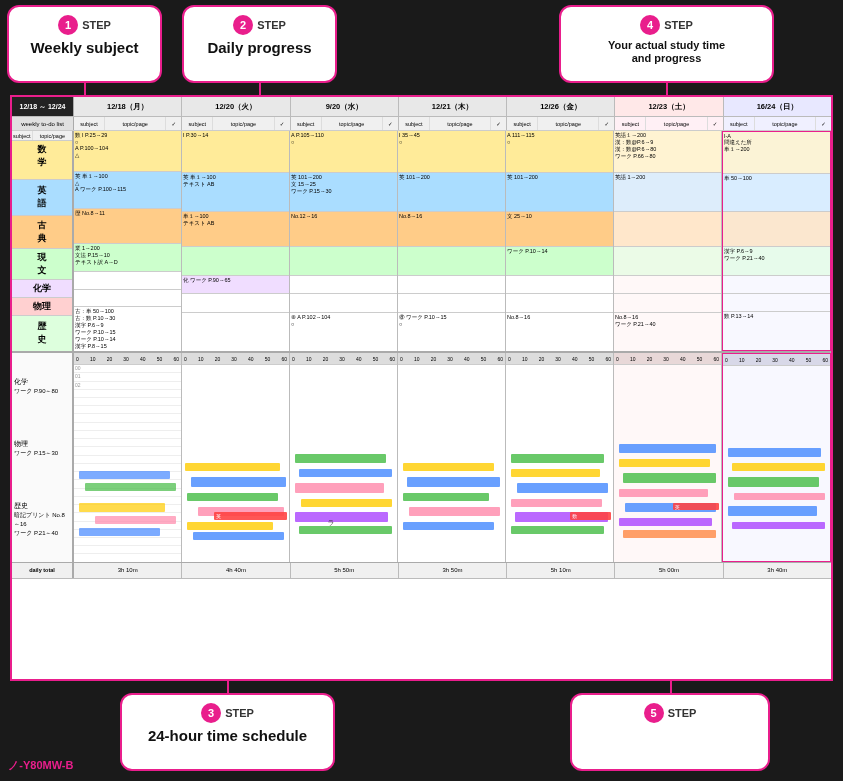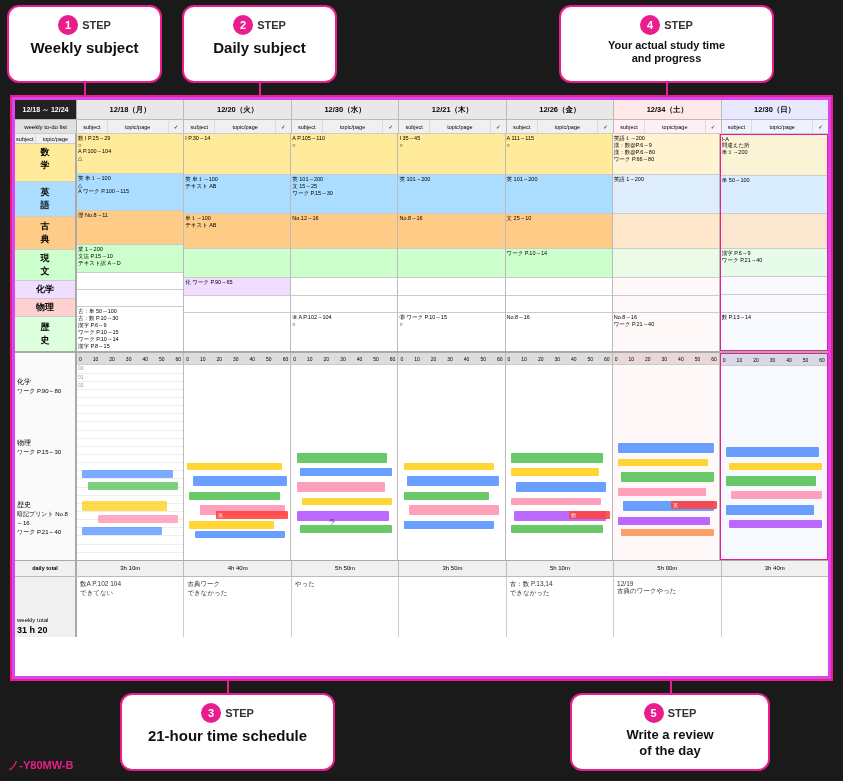--- a/index.html
+++ b/index.html
@@ -101,21 +101,21 @@
     }
 
     
     .spreadsheet {
       position: absolute;
       top: 95px;
       left: 10px;
       right: 10px;
       bottom: 100px;
       background: white;
-      border: 5px solid #d946ef;
+      border: 2px solid #d946ef;
       overflow: hidden;
     }
 
     
     .line-v {
       position: absolute;
       width: 2px;
       background: #e91e8c;
     }
 
@@ -151,45 +151,44 @@
       <span>STEP</span>
     </div>
     <div class="step-title">Weekly subject</div>
   </div>
 
   <div class="step-box step2">
     <div class="step-label-row">
       <span class="step-number">2</span>
       <span>STEP</span>
     </div>
-    <div class="step-title">Daily subject</div>
+    <div class="step-title">Daily progress</div>
   </div>
 
   <div class="step-box step4">
     <div class="step-label-row">
       <span class="step-number">4</span>
       <span>STEP</span>
     </div>
     <div class="step-title" style="font-size:11px;">Your actual study time<br>and progress</div>
   </div>
 
   <div class="step-box step3">
     <div class="step-label-row">
       <span class="step-number">3</span>
       <span>STEP</span>
     </div>
-    <div class="step-title">21-hour time schedule</div>
+    <div class="step-title">24-hour time schedule</div>
   </div>
 
   <div class="step-box step5">
     <div class="step-label-row">
       <span class="step-number">5</span>
       <span>STEP</span>
     </div>
-    <div class="step-title" style="font-size:13px;">Write a review<br>of the day</div>
   </div>
 
   <div class="spreadsheet-border"></div>
 
   <div class="line-v" style="left:84px; top:83px; height:14px;"></div>
 
   <div class="line-v" style="left:259px; top:83px; height:14px;"></div>
 
   <div class="line-v" style="left:666px; top:83px; height:14px;"></div>
 
@@ -198,25 +197,25 @@
   <div class="line-v" style="left:670px; bottom:88px; height:14px;"></div>
 
   <div class="spreadsheet">
 
     <div style="height:44%; display:flex; flex-direction:column; border-bottom: 2px solid #aaa;">
 
       <div style="display:flex; height:20px; background:#e8e8e8; border-bottom:1px solid #bbb; font-size:7.5px; font-weight:bold;">
         <div style="width:62px; border-right:1px solid #aaa; background:#222; color:white; display:flex; align-items:center; justify-content:center; font-size:7px;">12/18 ～ 12/24</div>
         <div style="flex:1; border-right:1px solid #bbb; display:flex; align-items:center; justify-content:center;">12/18（月）</div>
         <div style="flex:1; border-right:1px solid #bbb; display:flex; align-items:center; justify-content:center;">12/20（火）</div>
-        <div style="flex:1; border-right:1px solid #bbb; display:flex; align-items:center; justify-content:center;">12/30（水）</div>
+        <div style="flex:1; border-right:1px solid #bbb; display:flex; align-items:center; justify-content:center;">9/20（水）</div>
         <div style="flex:1; border-right:1px solid #bbb; display:flex; align-items:center; justify-content:center;">12/21（木）</div>
         <div style="flex:1; border-right:1px solid #bbb; display:flex; align-items:center; justify-content:center;">12/26（金）</div>
-        <div style="flex:1; border-right:1px solid #bbb; display:flex; align-items:center; justify-content:center; background:#ffe8e8;">12/34（土）</div>
-        <div style="flex:1; display:flex; align-items:center; justify-content:center; background:#e8e8ff;">12/30（日）</div>
+        <div style="flex:1; border-right:1px solid #bbb; display:flex; align-items:center; justify-content:center; background:#ffe8e8;">12/23（土）</div>
+        <div style="flex:1; display:flex; align-items:center; justify-content:center; background:#e8e8ff;">16/24（日）</div>
       </div>
 
       <div style="display:flex; height:14px; background:#f0f0f0; border-bottom:1px solid #ccc; font-size:5.5px;">
         <div style="width:62px; border-right:1px solid #aaa;">
           <div style="height:100%; display:flex; align-items:center; justify-content:center; background:#e0e0e0; font-size:6px;">weekly to-do list</div>
         </div>
 
         <div style="flex:1; border-right:1px solid #bbb; display:flex;">
           <div style="flex:1; border-right:0.5px solid #ddd; text-align:center; display:flex; align-items:center; justify-content:center;">subject</div>
           <div style="flex:2; border-right:0.5px solid #ddd; text-align:center; display:flex; align-items:center; justify-content:center;">topic/page</div>
@@ -642,31 +641,17 @@
       <div style="width:62px; border-right:2px solid #aaa; display:flex; align-items:center; justify-content:center; font-weight:bold; font-size:5.5px;">daily total</div>
       <div style="flex:1; border-right:1px solid #bbb; display:flex; align-items:center; justify-content:center;">3h 10m</div>
       <div style="flex:1; border-right:1px solid #bbb; display:flex; align-items:center; justify-content:center;">4h 40m</div>
       <div style="flex:1; border-right:1px solid #bbb; display:flex; align-items:center; justify-content:center;">5h 50m</div>
       <div style="flex:1; border-right:1px solid #bbb; display:flex; align-items:center; justify-content:center;">3h 50m</div>
       <div style="flex:1; border-right:1px solid #bbb; display:flex; align-items:center; justify-content:center;">5h 10m</div>
       <div style="flex:1; border-right:1px solid #bbb; display:flex; align-items:center; justify-content:center;">5h 00m</div>
       <div style="flex:1; display:flex; align-items:center; justify-content:center;">3h 40m</div>
     </div>
 
-    <div style="flex:1; min-height:60px; display:flex;">
-      <div style="width:62px; border-right:2px solid #aaa; background:#f0f0f0; display:flex; flex-direction:column; justify-content:flex-end; padding:2px; font-size:6px;">
-        <div>weekly total</div>
-        <div style="font-size:9px; font-weight:bold; margin-top:2px;">31 h 20</div>
-      </div>
-
-      <div style="flex:1; border-right:1px solid #ccc; padding:3px; font-size:6.5px; color:#333;">数A P.102 104<br>できてない</div>
-      <div style="flex:1; border-right:1px solid #ccc; padding:3px; font-size:6.5px; color:#333;">古典ワーク<br>できなかった</div>
-      <div style="flex:1; border-right:1px solid #ccc; padding:3px; font-size:6.5px; color:#333;">やった</div>
-      <div style="flex:1; border-right:1px solid #ccc; padding:3px; font-size:6.5px; color:#333;"></div>
-      <div style="flex:1; border-right:1px solid #ccc; padding:3px; font-size:6.5px; color:#333;">古：数 P.13,14<br>できなかった</div>
-      <div style="flex:1; border-right:1px solid #ccc; padding:3px; font-size:6.5px; color:#333;">12/19<br>古典のワークやった</div>
-      <div style="flex:1; padding:3px; font-size:6.5px; color:#333;"></div>
-    </div>
   </div>
 
   <div class="watermark">ノ-Y80MW-B</div>
 
 </div>
 
 </body></html>

